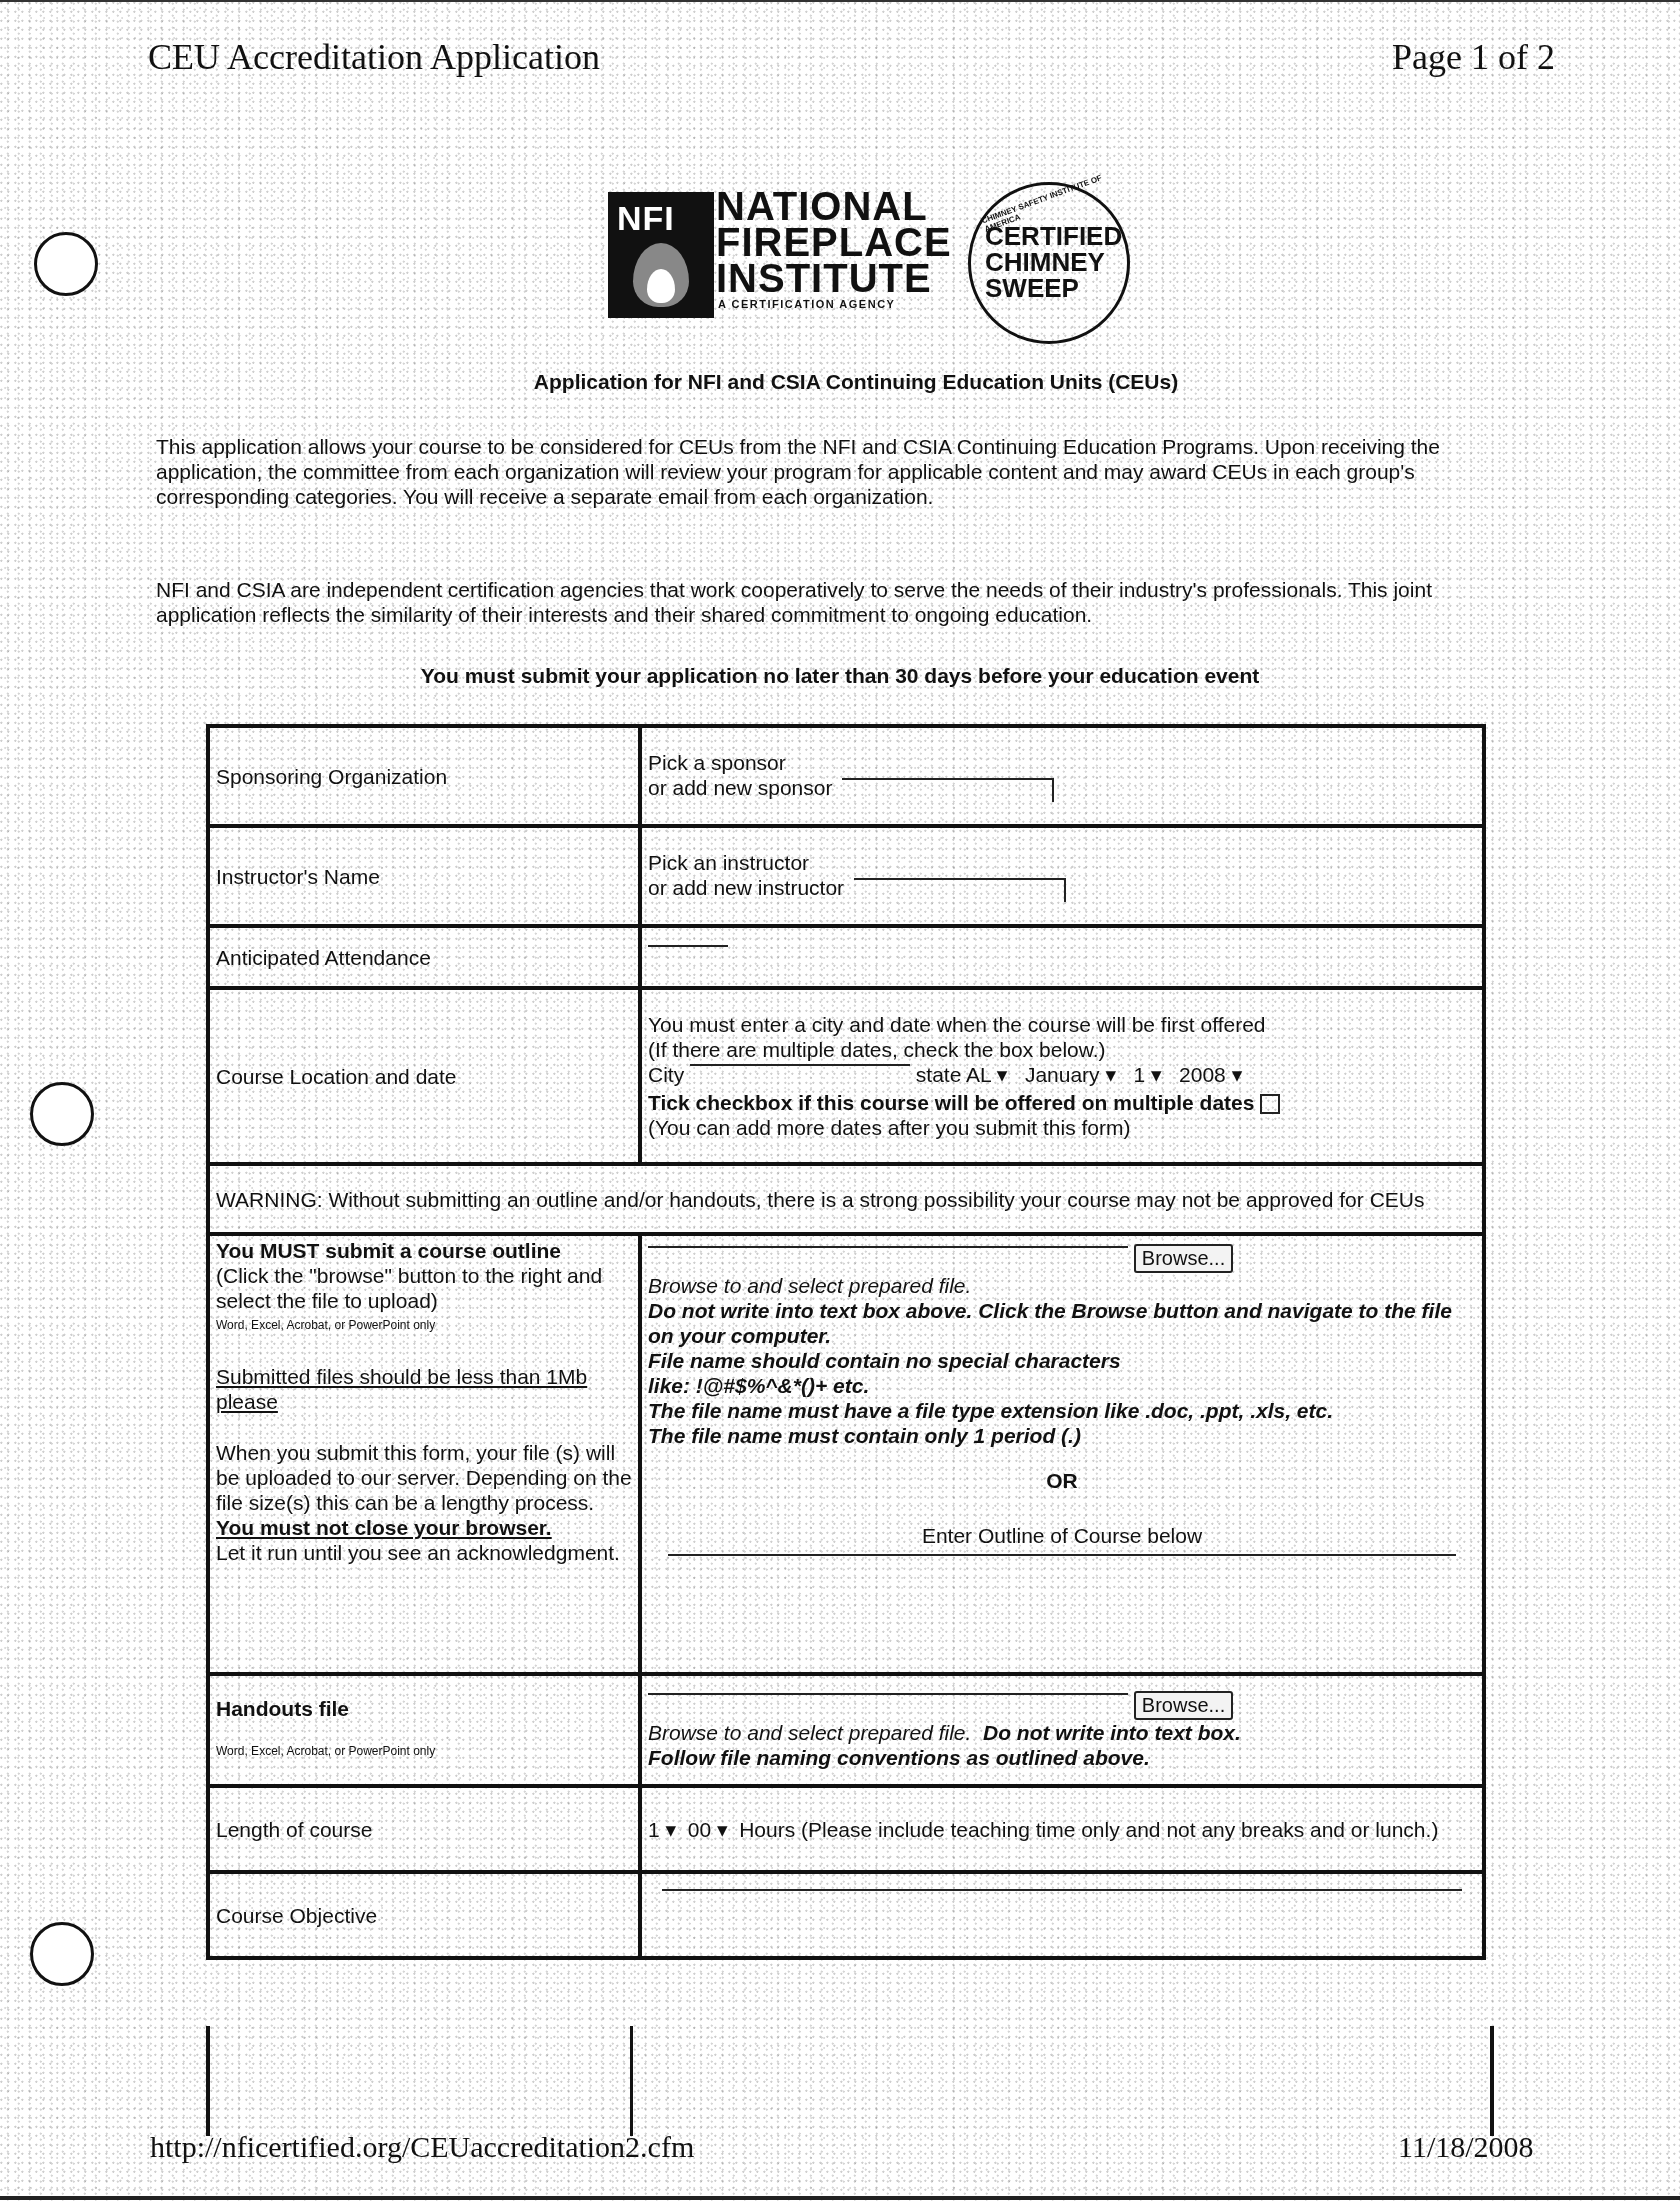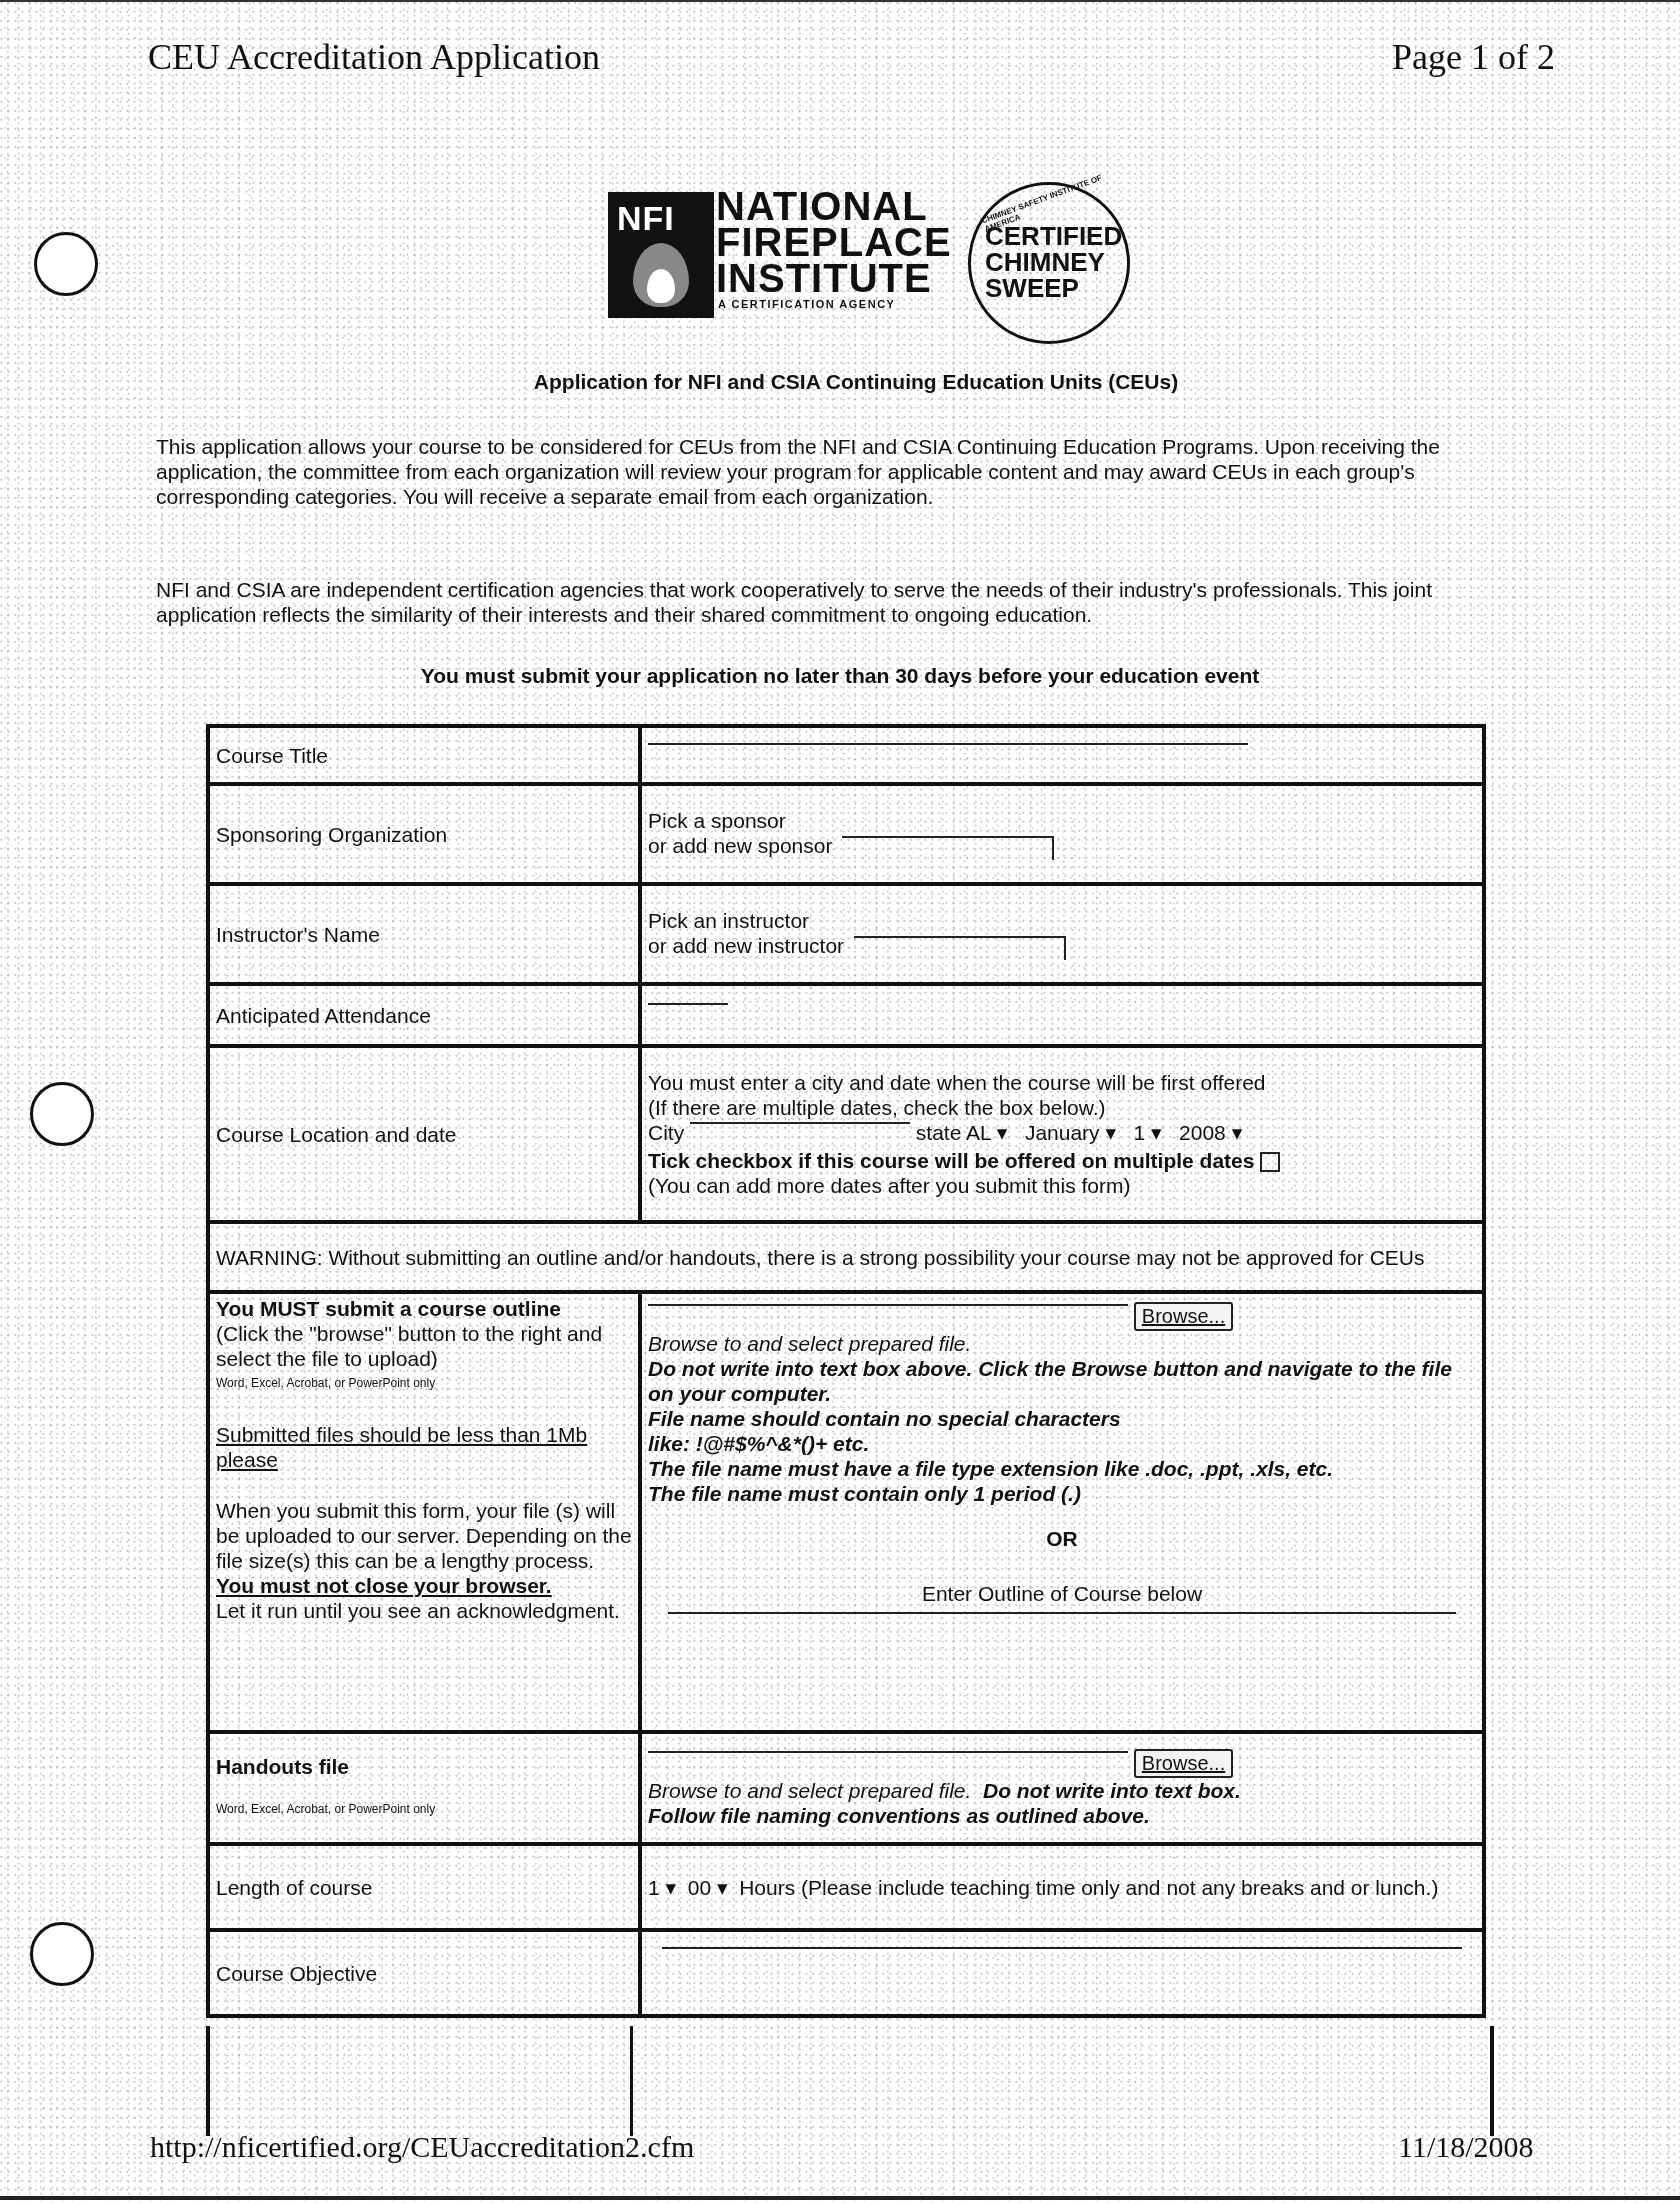--- a/index.html
+++ b/index.html
@@ -53,21 +53,21 @@
     table.form td { border: 4px solid #111; vertical-align: middle; padding: 2px 6px; line-height: 25px; }
     td.lbl { width: 416px; }
     .field-line { display: inline-block; border-top: 2px solid #222; height: 24px; vertical-align: middle; }
     .wide-input { width: 600px; }
     .sel { display: inline-block; border-top: 2px solid #222; border-right: 2px solid #222; width: 210px; height: 22px; vertical-align: middle; margin-left: 10px; }
     .small { font-size: 12px; }
     .bold { font-weight: bold; }
     .ital-bold { font-style: italic; font-weight: bold; }
     .ital { font-style: italic; }
     .u { text-decoration: underline; }
-    .browse-btn { display: inline-block; border: 2px solid #222; border-radius: 3px; padding: 0 6px; font-size: 20px; background:#f3f3f3; cursor: pointer; text-decoration: underline; }
+    .browse-btn { display: inline-block; border: 2px solid #222; border-radius: 3px; padding: 0 6px; font-size: 20px; background:#f3f3f3; cursor: pointer; }
     .checkbox { display: inline-block; width: 16px; height: 16px; border: 2px solid #222; vertical-align: middle; margin-left: 6px; }
     .textarea-line { border-top: 2px solid #222; margin: 6px 20px 0 20px; height: 60px; }
     .center { text-align: center; }
     .partial-row { position: absolute; left: 206px; top: 2026px; width: 1280px; height: 110px; border-left: 4px solid #111; border-right: 4px solid #111; }
     .partial-row .divider { position: absolute; left: 420px; top: 0; width: 3px; height: 110px; background:#111; }
   </style>
 </head>
 <body>
 
 <div class="noise"></div>
@@ -102,24 +102,20 @@
   </div>
 </div>
 
 <div class="app-title">Application for NFI and CSIA Continuing Education Units (CEUs)</div>
 <div class="para p1">This application allows your course to be considered for CEUs from the NFI and CSIA Continuing Education Programs. Upon receiving the application, the committee from each organization will review your program for applicable content and may award CEUs in each group's corresponding categories. You will receive a separate email from each organization.</div>
 <div class="para p2">NFI and CSIA are independent certification agencies that work cooperatively to serve the needs of their industry's professionals. This joint application reflects the similarity of their interests and their shared commitment to ongoing education.</div>
 <div class="deadline">You must submit your application no later than 30 days before your education event</div>
 
 <table class="form">
   <tbody>
-      <tr style="height:58px;">
-    <td class="lbl">Course Title</td>
-    <td><span class="field-line wide-input"></span></td>
-  </tr>
   <tr style="height:100px;">
     <td class="lbl">Sponsoring Organization</td>
     <td>
       <div><span>Pick a sponsor</span></div>
       <div><span>or add new sponsor</span><span class="sel"></span></div>
     </td>
   </tr>
   <tr style="height:100px;">
     <td class="lbl">Instructor's Name</td>
     <td>

